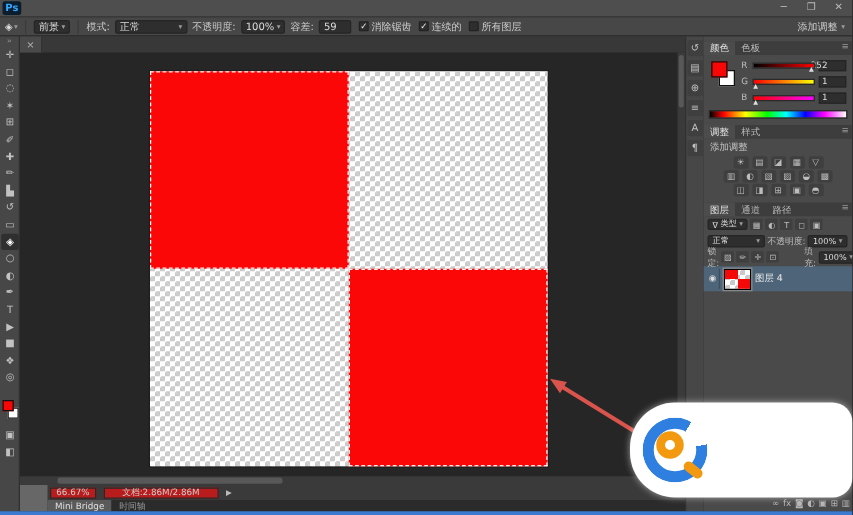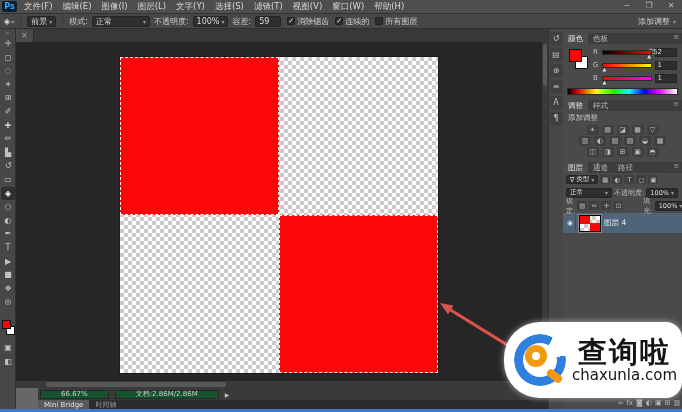--- a/index.html
+++ b/index.html
@@ -97,22 +97,22 @@
   .layer-thumb::after{content:"";position:absolute;inset:0;
      background:conic-gradient(transparent 0 25%,#f40808 25% 50%,transparent 50% 75%,#f40808 75%)}
   .layer-name{font-size:7.5px;color:#e8e8e8}
   .layer-actions{position:absolute;right:2px;bottom:2px;display:flex;gap:3px}
   .layer-actions span{color:#b5b5b5;font-size:7px}
 
   
   .statusbar{left:0;top:388px;width:548px;height:12px;background:#3a3a3a;display:flex;align-items:center;
              gap:6px;padding-left:40px;z-index:12}
   .corner-block{left:0;top:388px;width:38px;height:21px;background:#676767;z-index:13}
-  .status-well{background:#14532d;border:1px solid #282828;height:9px;display:flex;align-items:center;
-               padding:0 20px;font-size:7px;color:#ccc}
+  .status-well{background:#b91c1c;border:1px solid #282828;height:9px;display:flex;align-items:center;
+               padding:0 4px;font-size:7px;color:#ccc}
   .status-arrow{color:#bbb;font-size:6px}
   .bottombar{left:0;top:400px;width:548px;height:9px;background:#2b2b2b;display:flex;align-items:flex-end;z-index:12}
   .btab{font-size:7px;padding:0 6px;height:9px;display:flex;align-items:center;color:#9a9a9a}
   .btab.active{background:#5a5a5a;color:#e0e0e0;margin-left:38px}
   .blue-line{left:0;top:409px;width:682px;height:3px;background:#3c7ad1;z-index:30}
 
   
   .anno{left:0;top:0;width:682px;height:412px;pointer-events:none;z-index:40}
   .wm{right:0;top:322px;width:178px;height:76px;background:#fff;border-radius:36px 16px 16px 36px;
       display:flex;align-items:center;gap:6px;padding-left:10px;z-index:50;box-shadow:0 0 6px rgba(255,255,255,.55)}
@@ -125,32 +125,20 @@
              transform:rotate(38deg)}
   .wm-text{display:flex;flex-direction:column;align-items:center;line-height:1}
   .wm-title{font-size:29px;font-weight:700;color:#141414;letter-spacing:2px}
   .wm-domain{font-size:15px;color:#141414;margin-top:1px}
 </style>
 </head>
 <body>
 
 <div class="abs menubar">
   <div class="ps-logo">Ps</div>
-  <div id="menu-items" style="display:flex">
-      <span class="menu-item">文件(F)</span>
-      <span class="menu-item">编辑(E)</span>
-      <span class="menu-item">图像(I)</span>
-      <span class="menu-item">图层(L)</span>
-      <span class="menu-item">文字(Y)</span>
-      <span class="menu-item">选择(S)</span>
-      <span class="menu-item">滤镜(T)</span>
-      <span class="menu-item">视图(V)</span>
-      <span class="menu-item">窗口(W)</span>
-      <span class="menu-item">帮助(H)</span>
-    </div>
   <div class="win-controls">
     <span>─</span>
     <span>❐</span>
     <span>✕</span>
   </div>
 </div>
 
 <div class="abs optionsbar">
   <span class="tool-badge">
     <span>◈</span>
@@ -409,17 +397,13 @@
   <line x1="514" y1="349" x2="449" y2="309" stroke="#d9544c" stroke-width="3.2"></line>
   <polygon points="440,303 453.5,305.6 448,314.6" fill="#d9544c"></polygon>
 </svg>
 
 <div class="abs wm">
   <div class="wm-logo">
     <div class="wm-ring"></div>
     <div class="wm-inner"></div>
     <div class="wm-handle"></div>
   </div>
-  <div class="wm-text">
-    <div class="wm-title">查询啦</div>
-    <div class="wm-domain">chaxunla.com</div>
-  </div>
 </div>
 
 </body></html>

